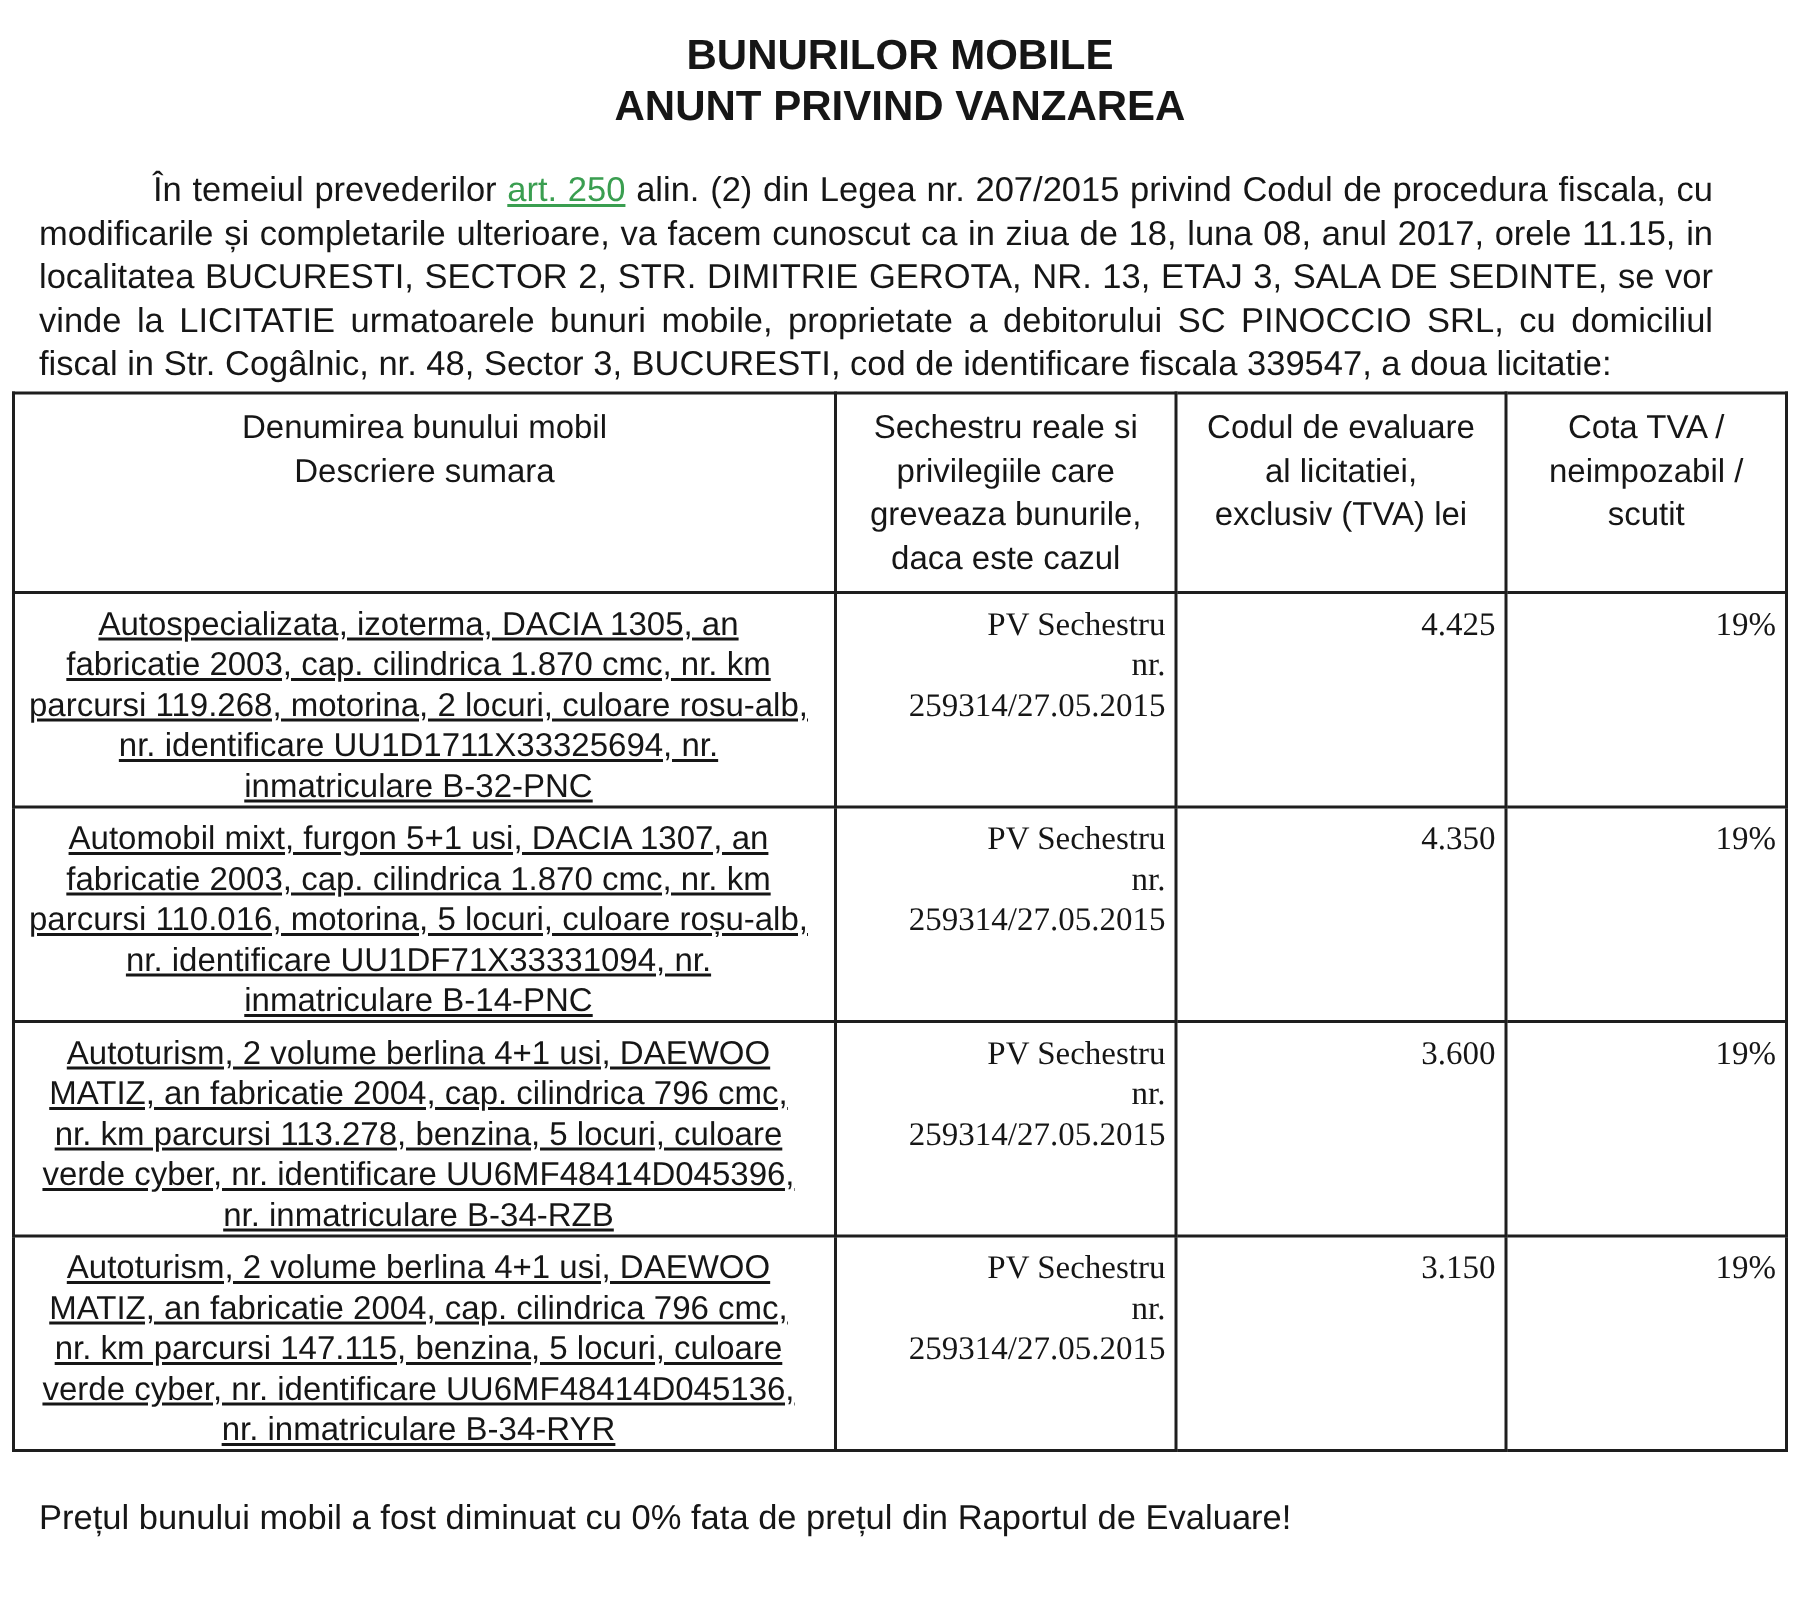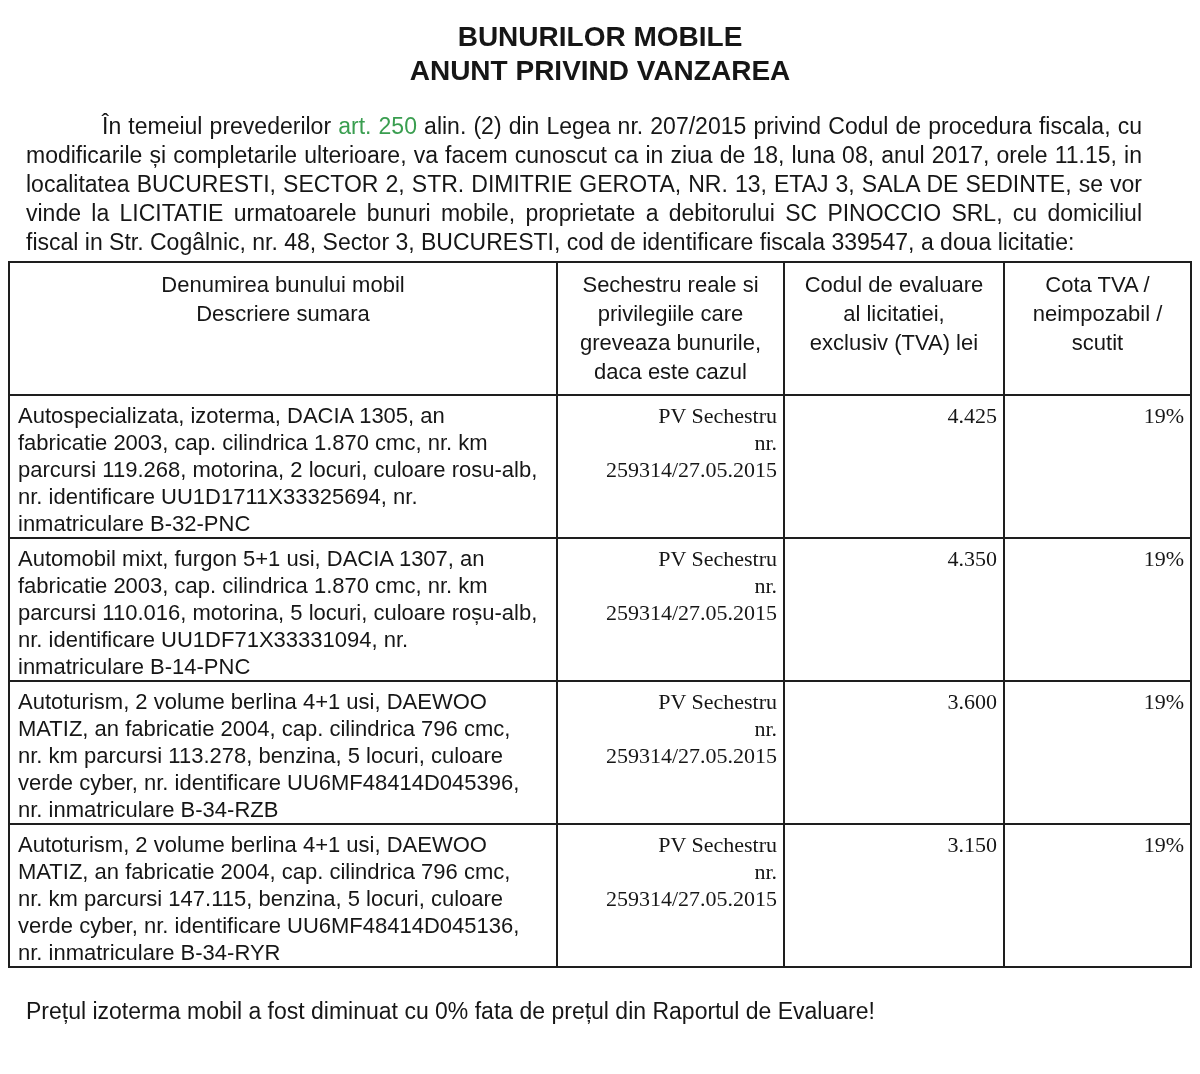--- a/index.html
+++ b/index.html
@@ -17,21 +17,21 @@
     line-height:34px;
   }
   .intro{
     margin:24px 58px 4px 26px;
     font-size:23px;
     line-height:29px;
     text-align:justify;
     text-indent:76px;
   }
   .b{font-weight:normal;}
-  .link{cursor:pointer;}
+  .link{text-decoration:underline;cursor:pointer;}
   table{
     border-collapse:collapse;
     table-layout:fixed;
     margin-left:8px;
     width:1182px;
   }
   th,td{
     border:2px solid #1e1e1e;
     vertical-align:top;
     font-size:22px;
@@ -39,21 +39,21 @@
   th{
     font-weight:normal;
     white-space:pre-line;
     line-height:29px;
     padding:7px 10px 8px;
   }
   td{
     line-height:27px;
     padding:6px 6px 0;
   }
-  td.desc{text-align:left;padding-left:8px;padding-right:16px;}
+  td.desc{text-align:center;padding-left:8px;padding-right:16px;text-decoration:underline;}
   td.center{text-align:right;white-space:pre-line;font-family:Liberation Serif, serif;}
   tbody tr{height:141px;}
   .footnote{
     margin:29px 40px 0 26px;
     font-size:23px;
     line-height:28px;
   }
 </style>
 </head>
 <body>
@@ -119,15 +119,15 @@
     <td class="desc">Autoturism, 2 volume berlina 4+1 usi, DAEWOO MATIZ, an fabricatie 2004, cap. cilindrica 796 cmc, nr. km parcursi 147.115, benzina, 5 locuri, culoare verde cyber, nr. identificare UU6MF48414D045136, nr. inmatriculare B-34-RYR</td>
     <td class="center">PV Sechestru
 nr.
 259314/27.05.2015</td>
     <td class="center">3.150</td>
     <td class="center">19%</td>
   </tr>
       </tbody>
   </table>
 
-  <p class="footnote"><span>Prețul izoterma mobil a fost diminuat cu </span><span class="b">0%</span><span> fata de prețul din Raportul de Evaluare!</span></p>
+  <p class="footnote"><span>Prețul bunului mobil a fost diminuat cu </span><span class="b">0%</span><span> fata de prețul din Raportul de Evaluare!</span></p>
 
 </div>
 
 </body></html>

